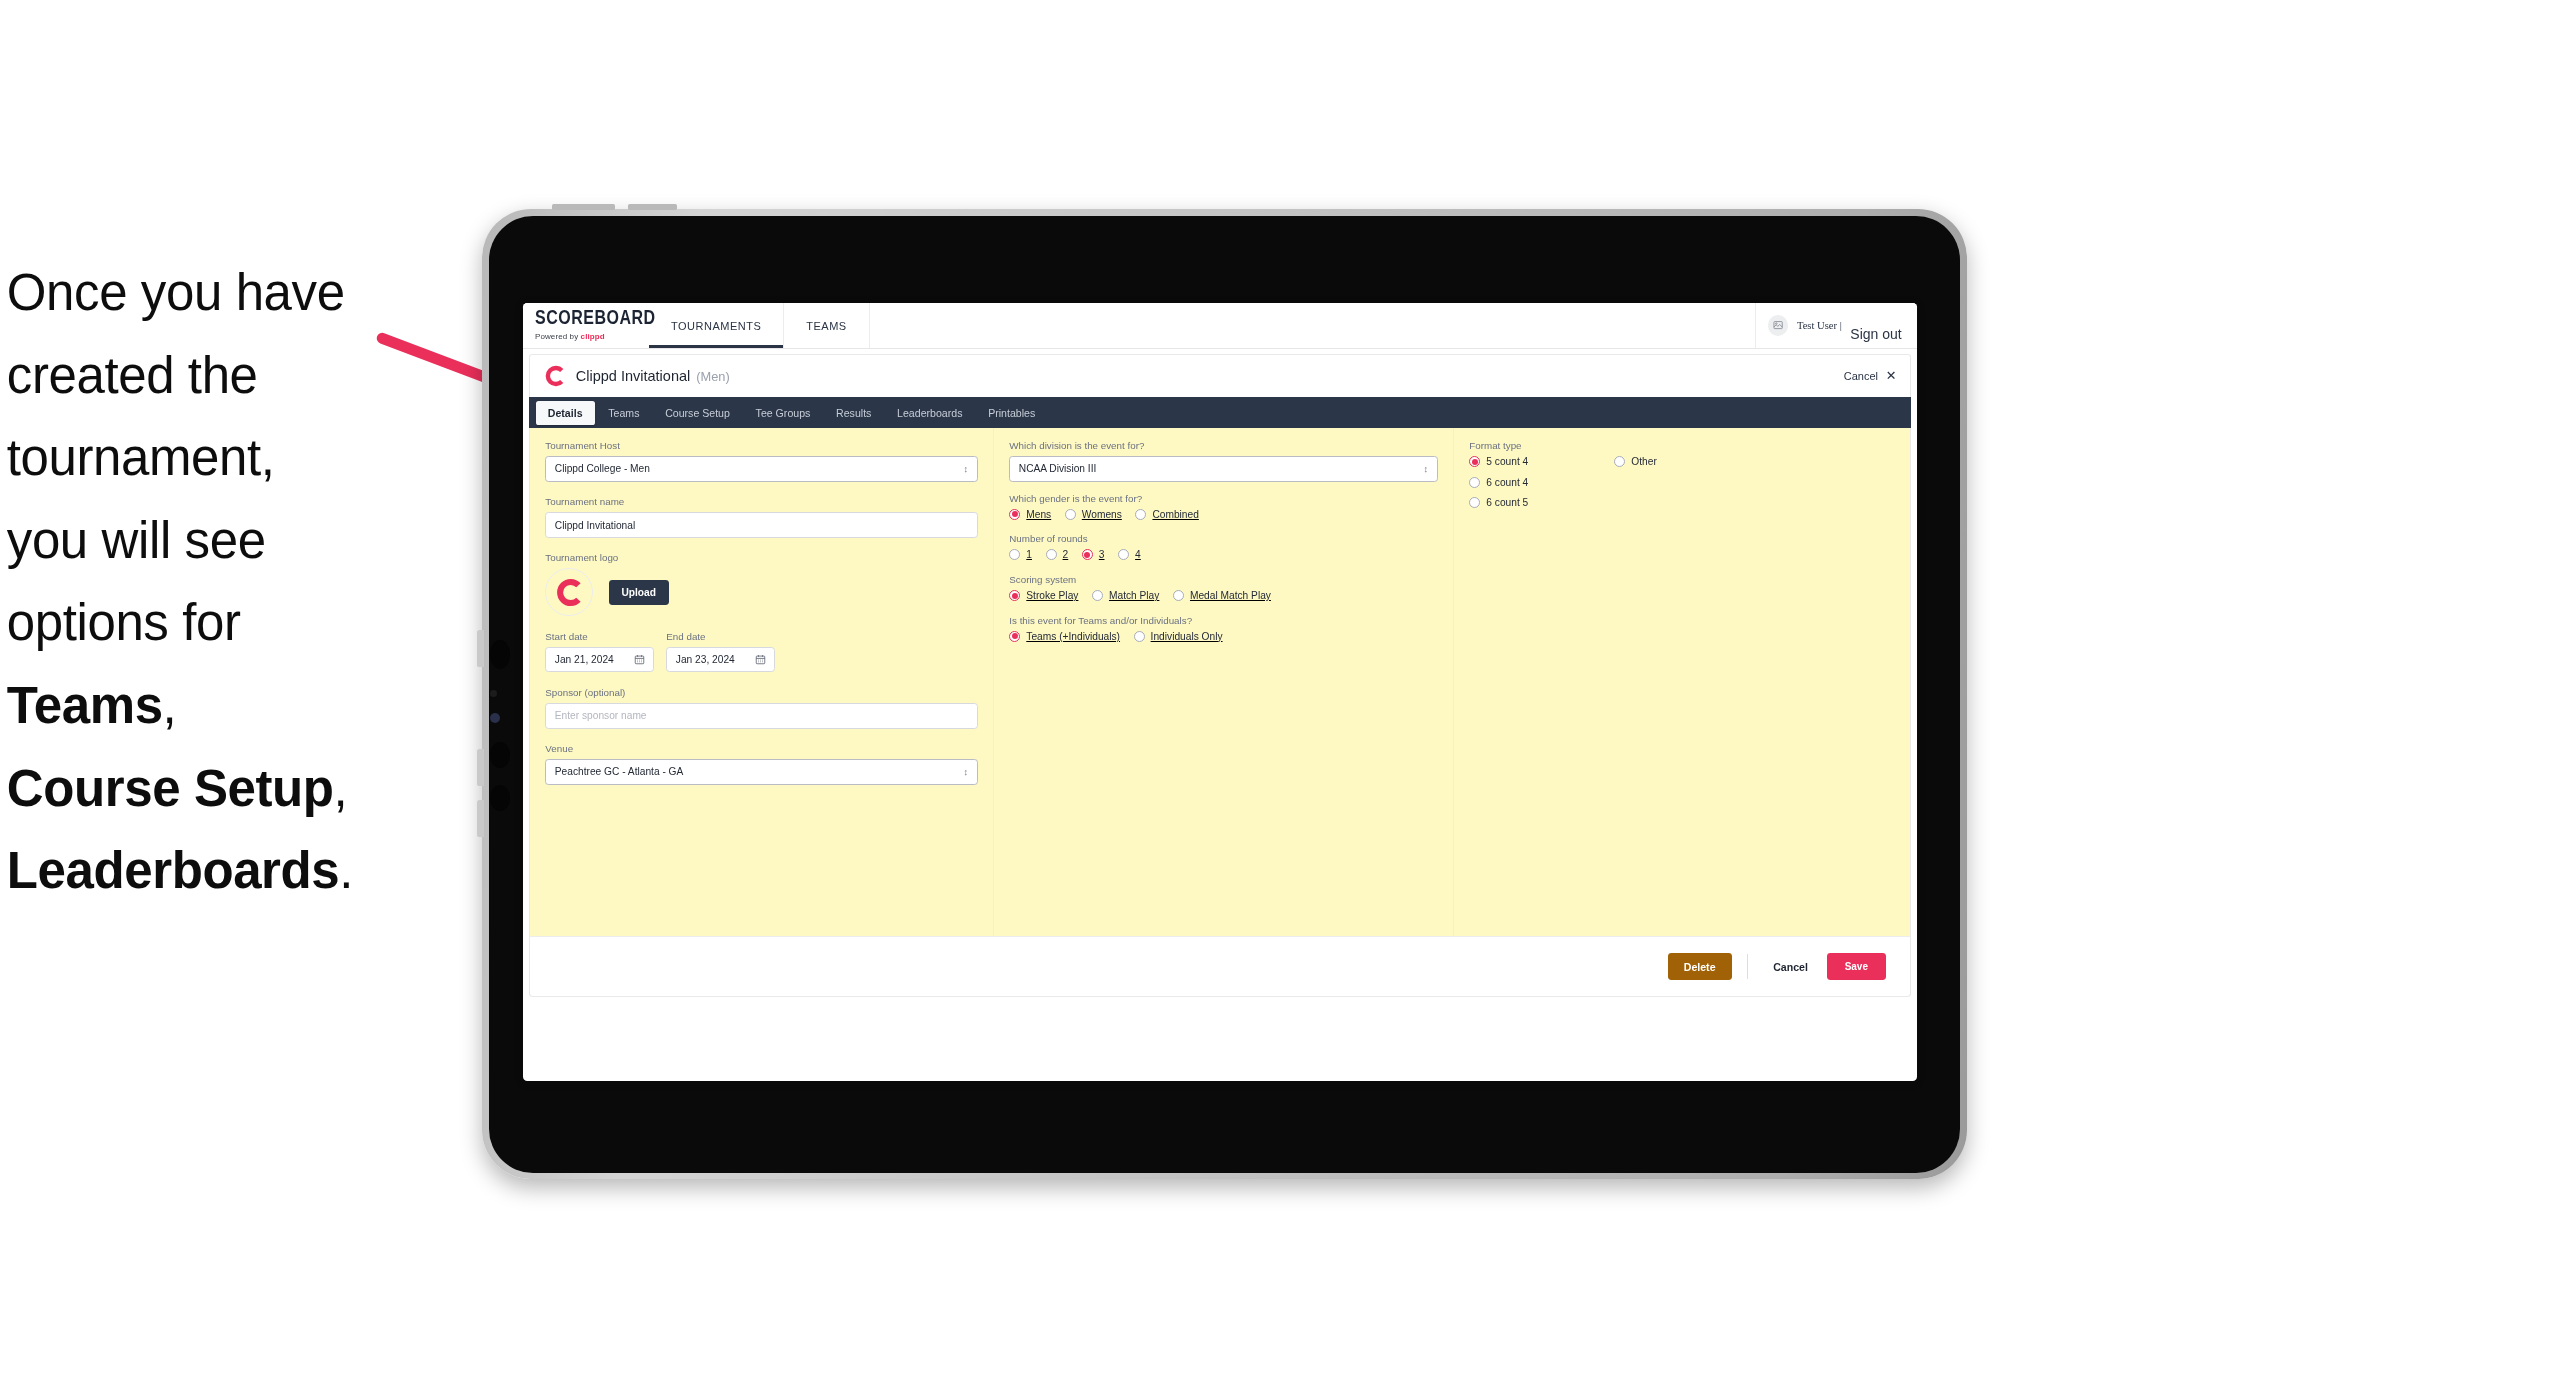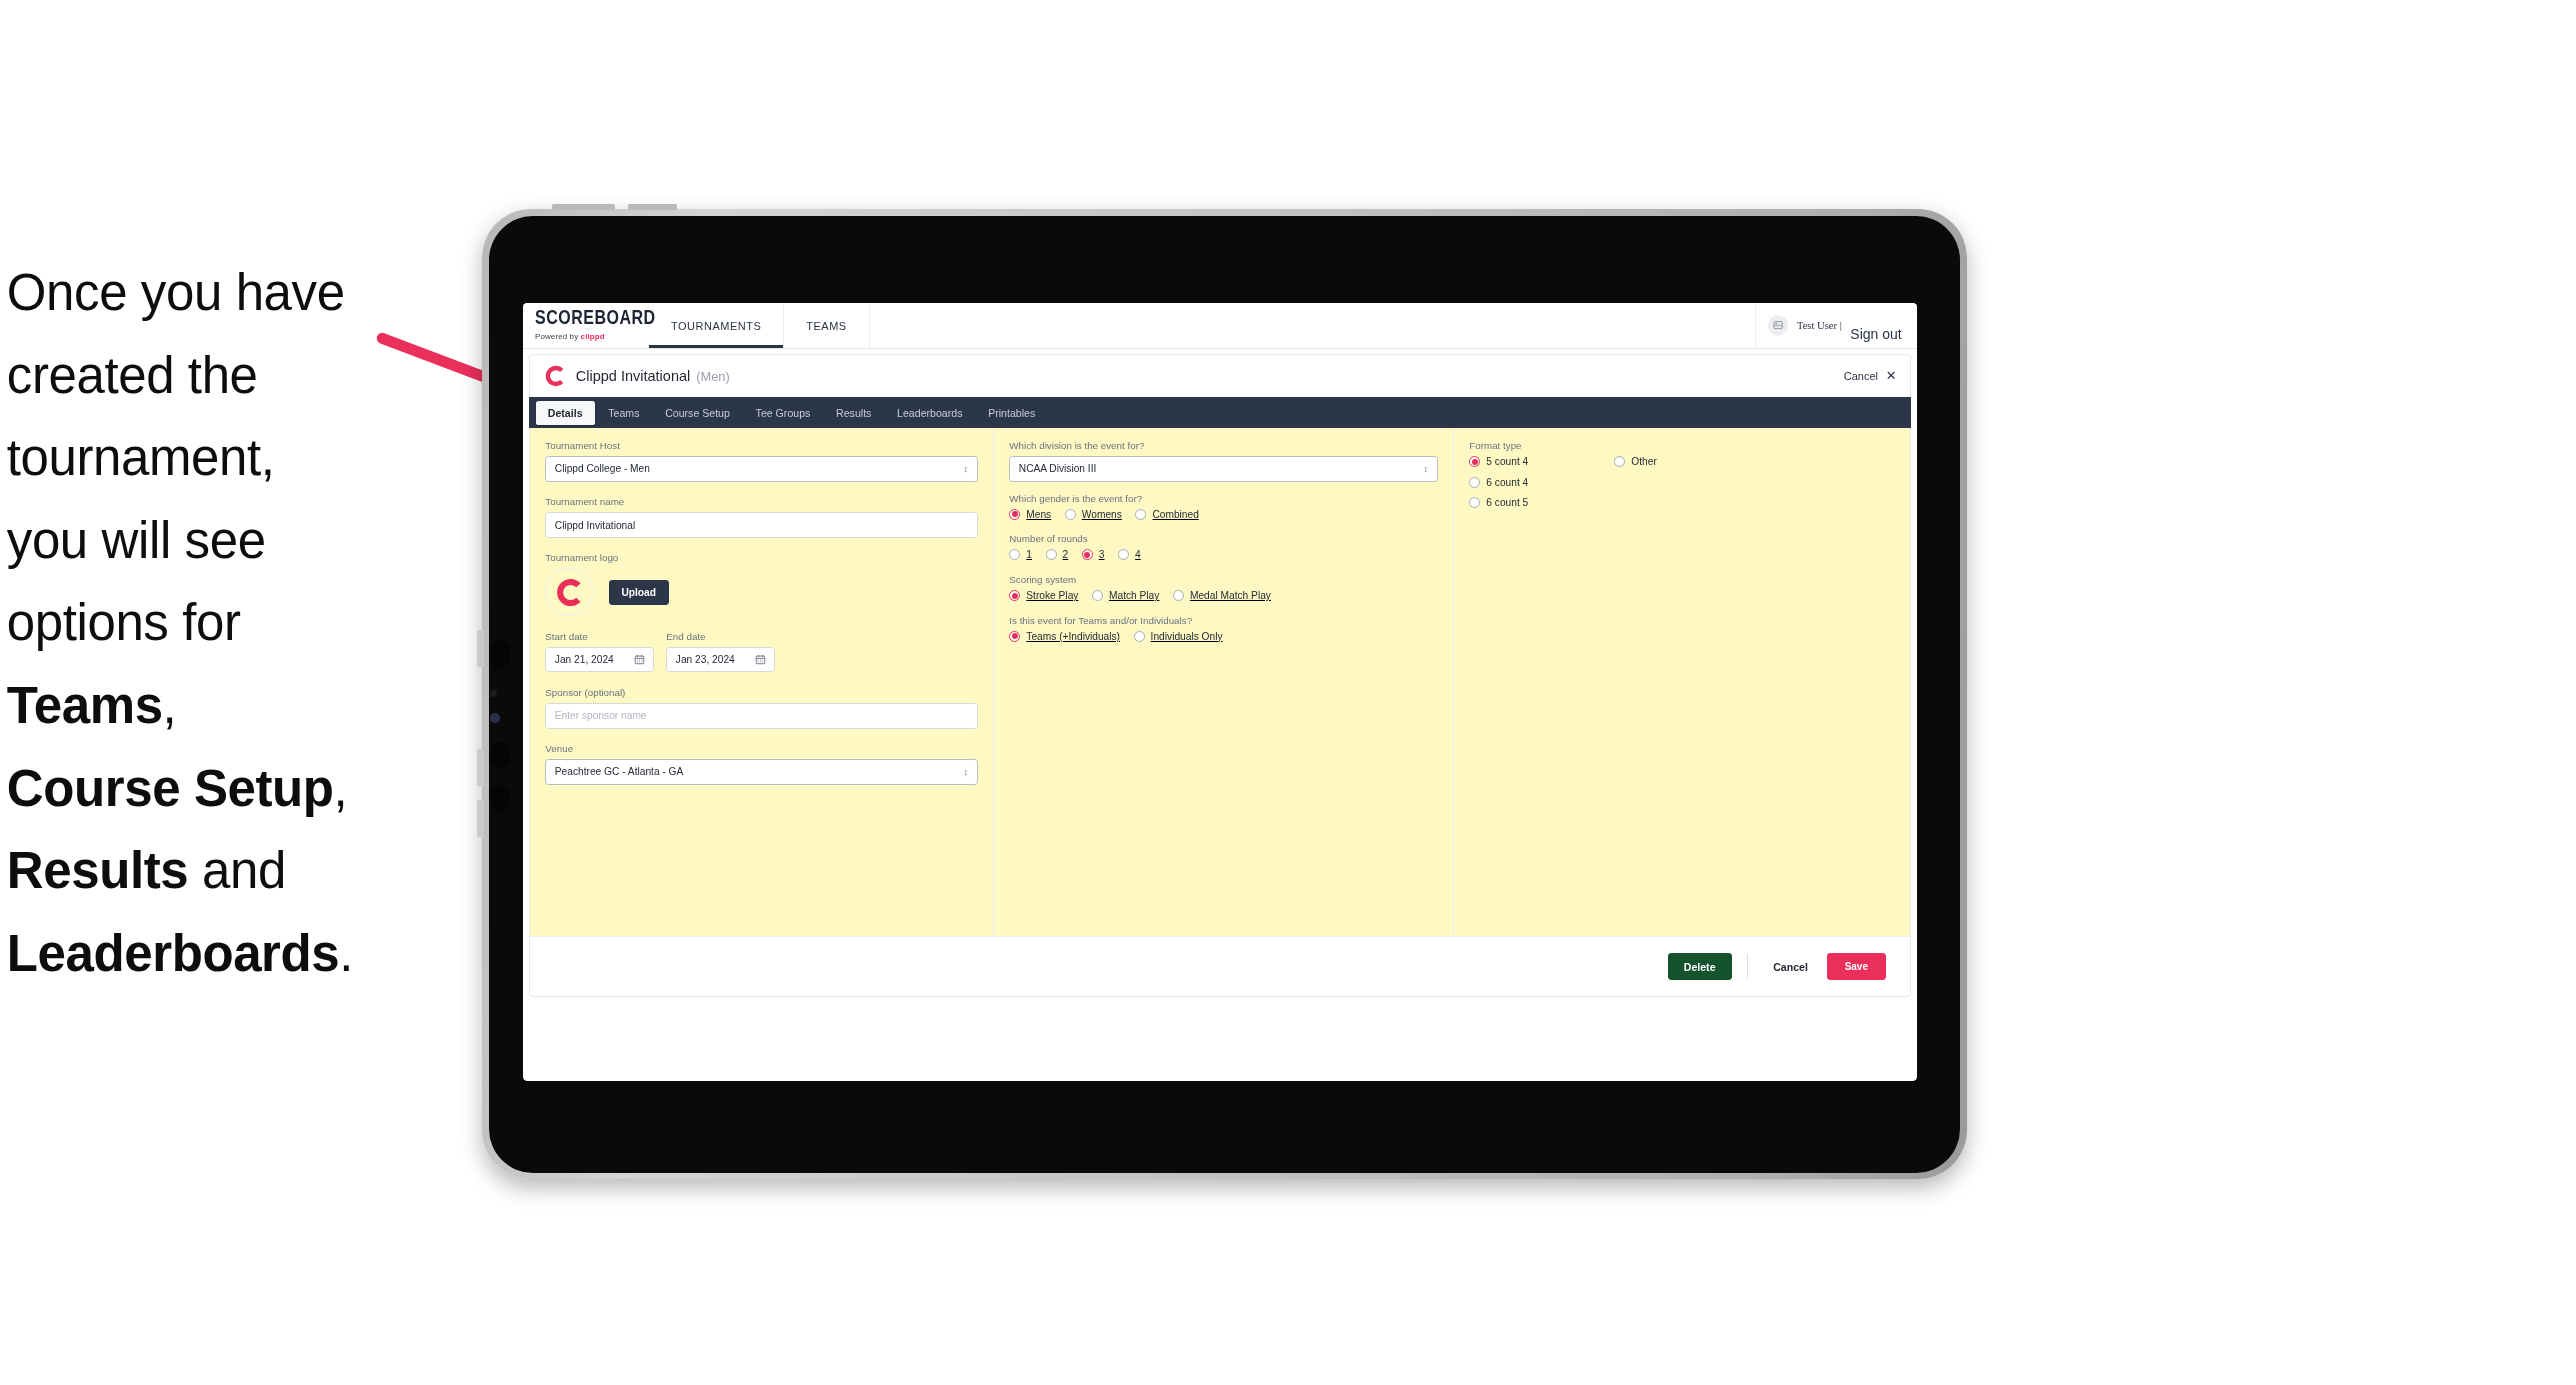--- a/index.html
+++ b/index.html
@@ -181,21 +181,21 @@
 
   
   .footer {
     margin: 0 6px 6.8px 6px; height: 61px; background:#fff;
     border:0.9px solid #e9e9ec; border-top:0.9px solid #ededf0;
     border-radius: 0 0 3.4px 3.4px;
     display:flex; align-items:center; justify-content:flex-end;
     padding-right: 24px; gap: 0;
   }
   .btn-delete {
-    background:#14532d; color:#fff; font-size: 10.6px; font-weight: 700;
+    background:#a16207; color:#fff; font-size: 10.6px; font-weight: 700;
     padding: 7.7px 16px; border-radius: 3.4px; border:none;
   }
   .vdiv { width:0.9px; height: 25.5px; background:#dcdee2; margin: 0 15.3px; }
   .btn-cancel { background:none; border:none; font-size:10.6px; font-weight:700; color:#1e2430; padding: 7.7px 10.2px; }
   .btn-save {
     background:#ea2f5b; color:#fff; font-size: 10px; font-weight:700;
     padding: 7.7px 18px; border-radius: 3.4px; border:none; margin-left: 8.5px;
   }
 </style>
 </head>
@@ -204,21 +204,20 @@
 <div id="stage">
 
   <div class="annotation">
     <div>Once you have</div>
     <div>created the</div>
     <div>tournament,</div>
     <div>you will see</div>
     <div>options for</div>
     <div><b>Teams</b><span>,</span></div>
     <div><b>Course Setup</b><span>,</span></div>
-    <div><b>Results</b><span> and</span></div>
     <div><b>Leaderboards</b><span>.</span></div>
   </div>
 
   <div class="arrow-wrap">
     <svg width="358" height="170" viewBox="0 0 420 200">
       <line x1="8" y1="18" x2="330" y2="140" stroke="#ea2f5b" stroke-width="13" stroke-linecap="round"></line>
       <polygon points="392,150 300,108 310,185" fill="#ea2f5b"></polygon>
     </svg>
   </div>
 

